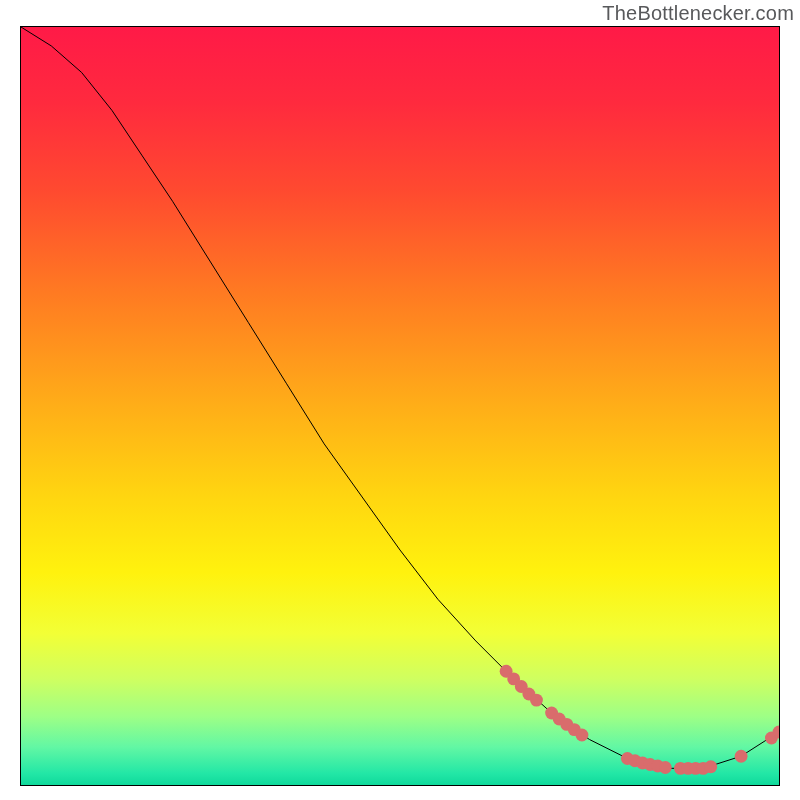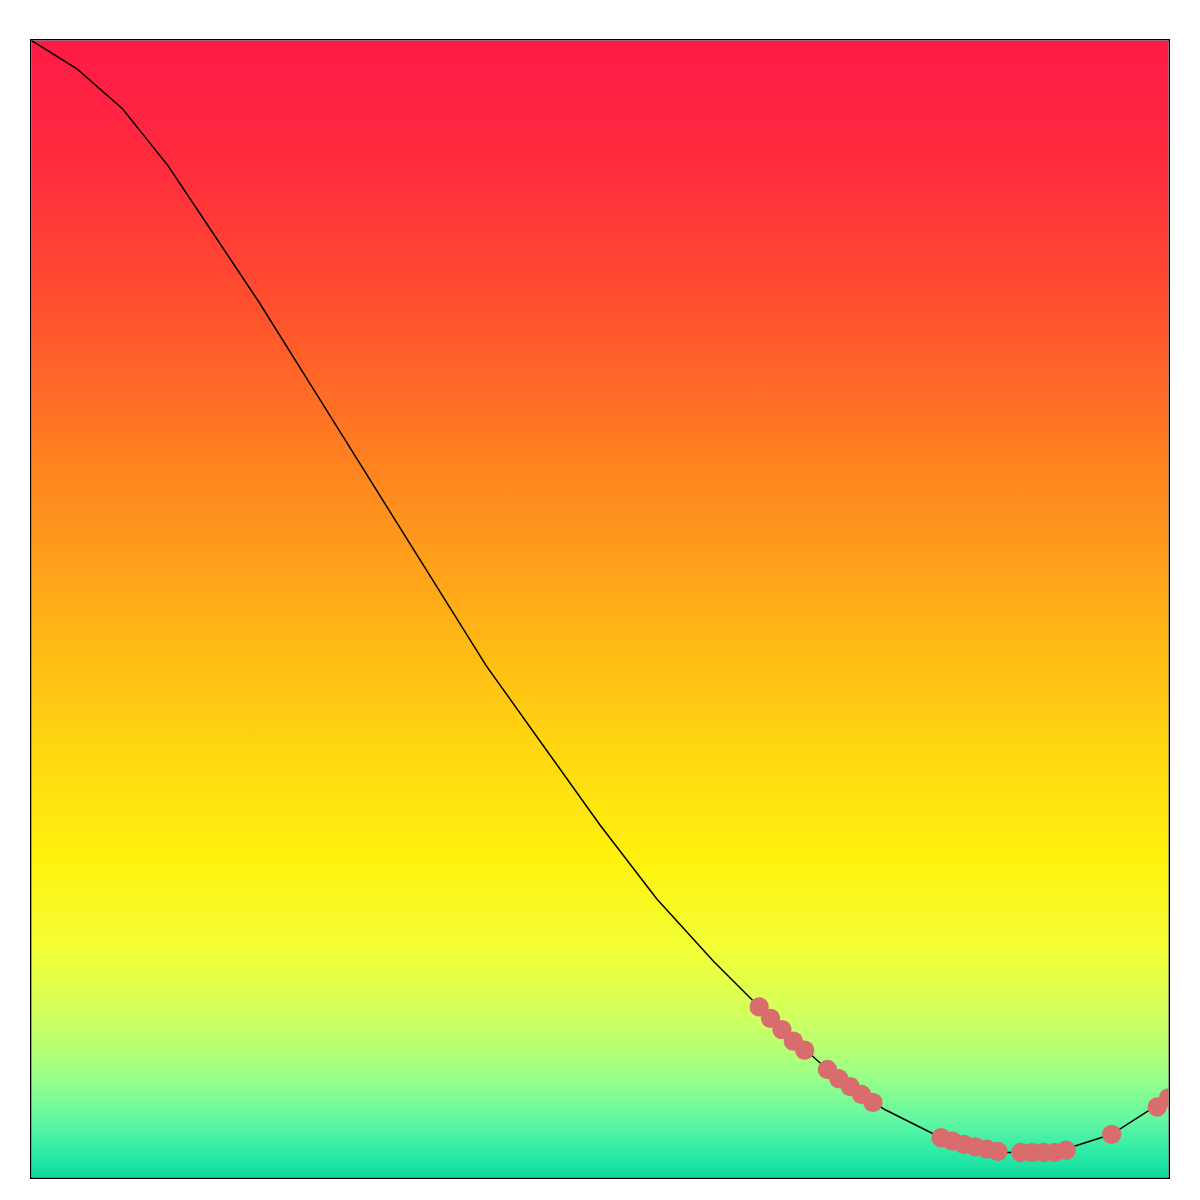--- a/index.html
+++ b/index.html
@@ -45,20 +45,21 @@
     inset: 0;
     width: 100%;
     height: 100%;
     overflow: visible;
   }
 </style>
 </head>
 <body>
 
 <div class="frame">
+  <div class="watermark">TheBottlenecker.com</div>
   <div class="plot-wrap">
     <div class="plot-inner">
       <svg class="curve" viewBox="0 0 100 100" preserveAspectRatio="none">
         <defs>
           <linearGradient id="bg-grad" x1="0" y1="0" x2="0" y2="1">
               <stop offset="0%" stop-color="#ff1a47"></stop>
               <stop offset="10%" stop-color="#ff2a3e"></stop>
               <stop offset="22%" stop-color="#ff4b2f"></stop>
               <stop offset="35%" stop-color="#ff7a22"></stop>
               <stop offset="50%" stop-color="#ffae18"></stop>

